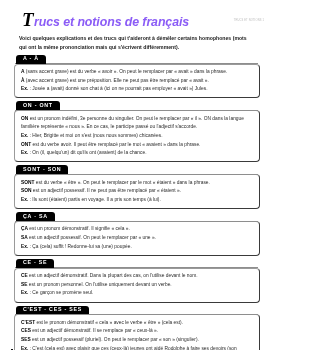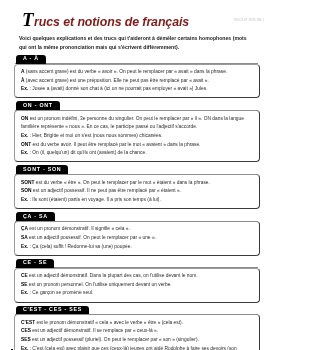--- a/index.html
+++ b/index.html
@@ -47,21 +47,21 @@
     color: #000;
     margin-right: 0.5px;
   }
   .title-rest {
     font-family: "Liberation Sans", sans-serif;
     font-style: italic;
     font-weight: bold;
     font-size: 12.4px;
     line-height: 1;
     letter-spacing: -0.1px;
-    color: #7f1d1d;
+    color: #8b5cf6;
   }
   .intro {
     margin: 5px 10px 0 10px;
     font-size: 5.15px;
     font-weight: bold;
     line-height: 1.72;
     color: #1a1a1a;
     letter-spacing: 0.01px;
   }
 

